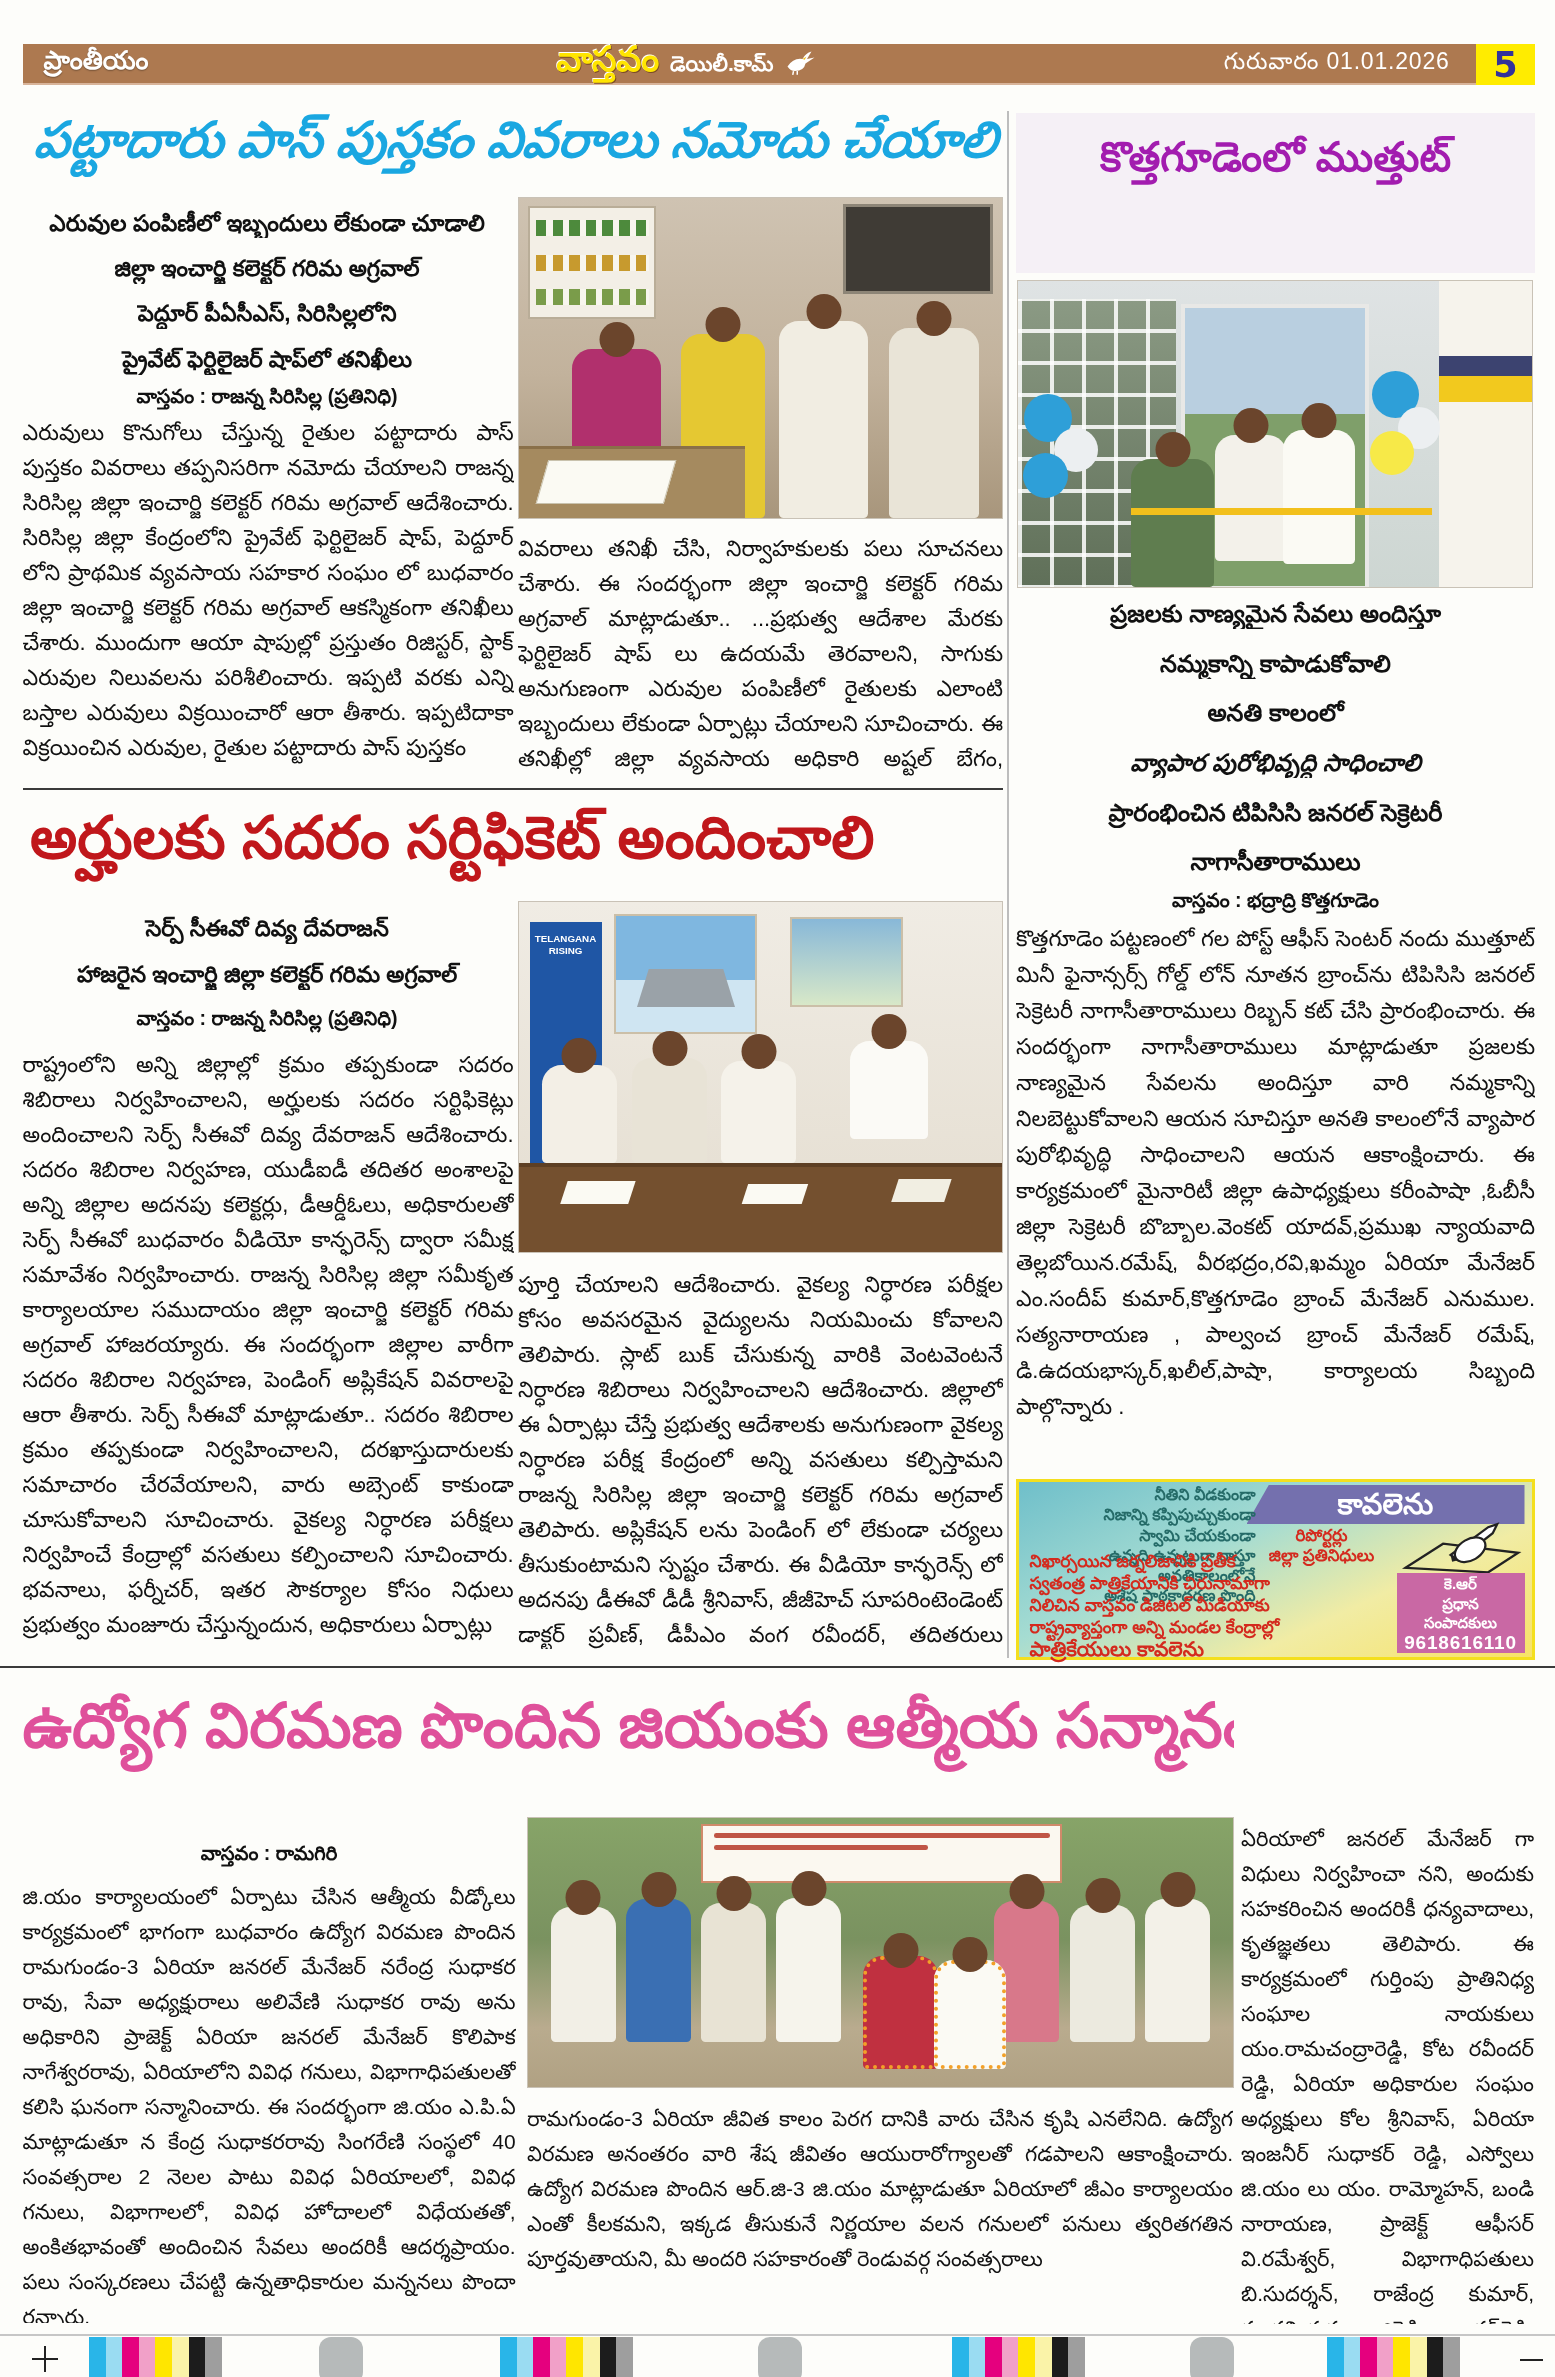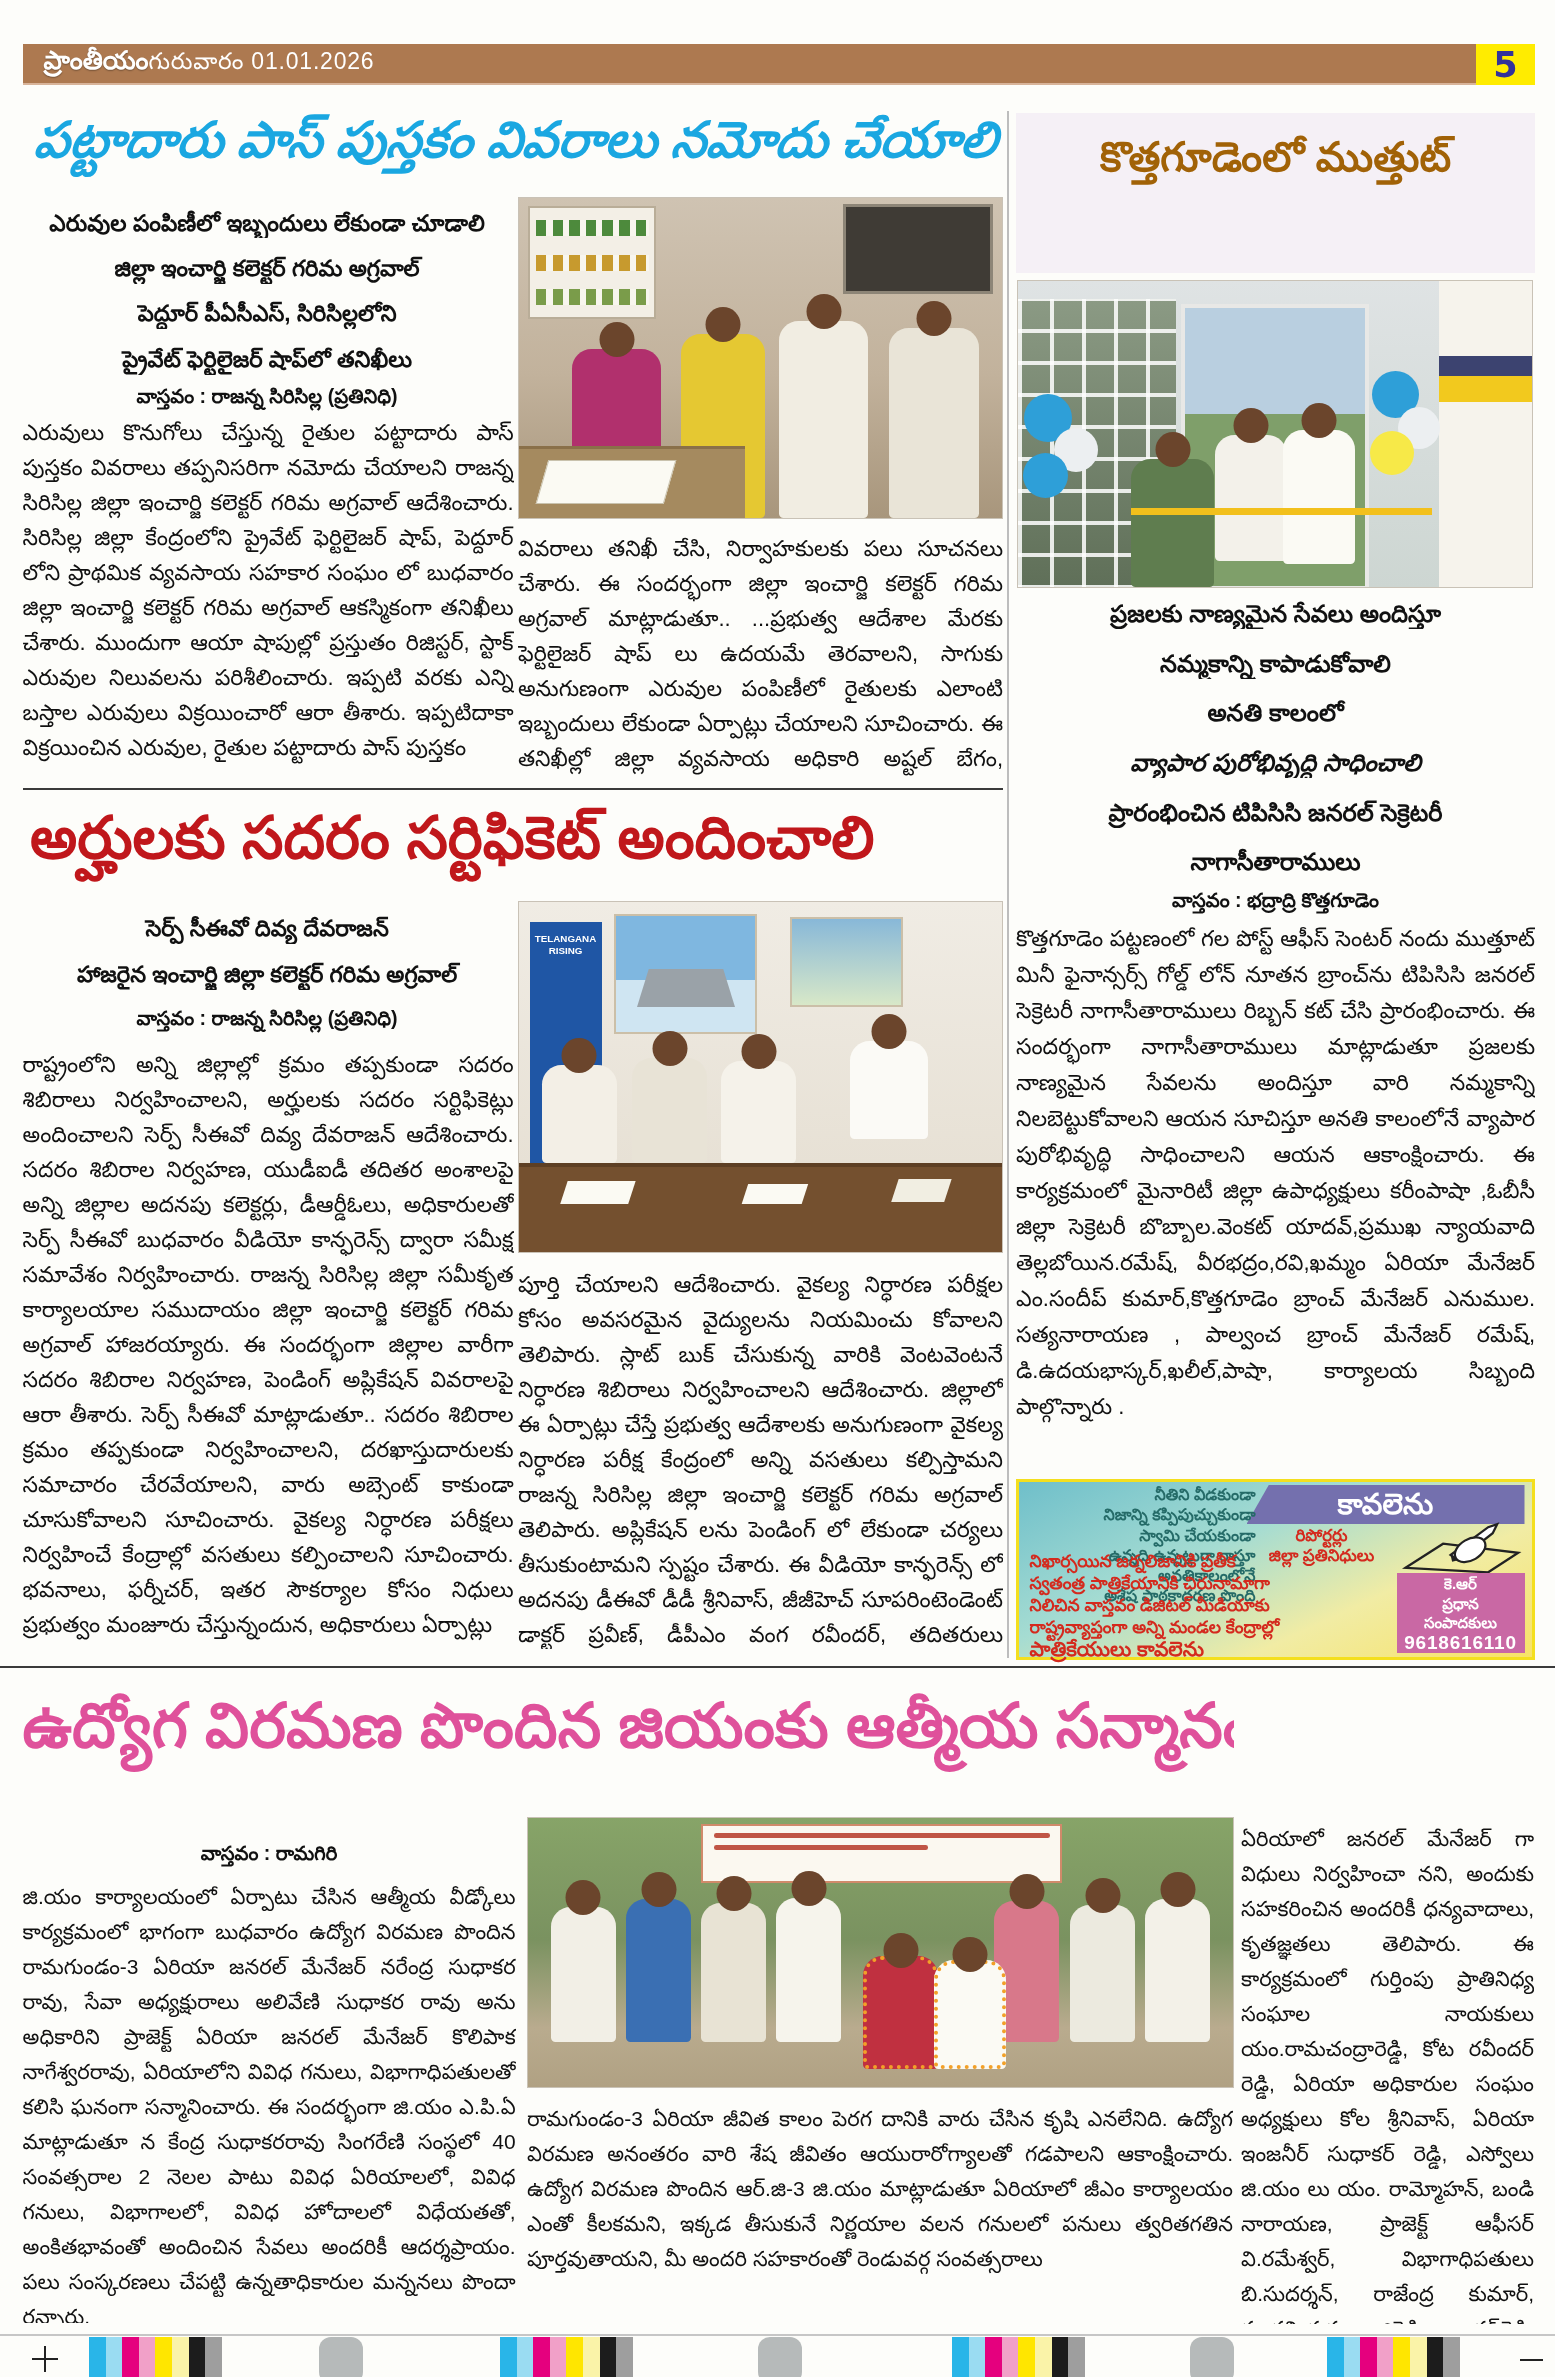--- a/index.html
+++ b/index.html
@@ -20,21 +20,21 @@
   .brand-suffix { color:#fff; font-size:21px; font-weight:bold; margin-left:7.5px; }
   .mast-date { color:#fff; font-size:23px; padding-right:27px; letter-spacing:0.8px; }
   .page-no { display:flex; align-items:center; justify-content:center;
              background:#ffec00; color:#32329b; font-size:35px; font-weight:bold;
              font-family:"DejaVu Sans", sans-serif; }
 
   
   .hl { font-weight:bold; white-space:nowrap; overflow:hidden; }
   .hl-cyan { color:#1aa7e1; font-size:50px; font-style:italic; transform:skewX(-5deg); }
   .hl-red  { color:#c0171b; font-size:59px; }
-  .hl-navy { color:#a16207; font-size:41px; text-align:center; line-height:65px;
+  .hl-navy { color:#a21caf; font-size:41px; text-align:center; line-height:65px;
              background:#f5f0f6; white-space:normal; }
   .hl-pink { color:#df519b; font-size:62px; text-align:center; }
   .subhead { font-size:22.6px; font-weight:bold; text-align:center; line-height:30px; white-space:nowrap; overflow:hidden; }
   .byline  { font-size:19.6px; font-weight:bold; text-align:center; white-space:nowrap; overflow:hidden; }
   .bodytext{ font-size:22px; line-height:35px; text-align:justify; overflow:hidden; }
   .rule-h { background:#3a3a3a; height:1.5px; }
   .rule-v { background:#bdbdbd; width:1.5px; }
 
   
   .pic { position:absolute; overflow:hidden; border:0.8px solid #c9c2b6; }
@@ -77,20 +77,29 @@
   .reg-minus { width:22.6px; height:2.3px; background:#222; }
   .banner-lines div { height:5.3px; background:#c05545; margin:6.8px 10.5px; border-radius:2.3px; }
 </style>
 </head>
 <body>
 
 <div class="page">
 
   <div class="abs masthead" style="left:22.6px; top:44px; width:1454px; height:41px;">
     <span class="mast-label">ప్రాంతీయం</span>
+    <span class="mast-brand">
+      <span class="brand-main">వాస్తవం</span>
+      <span class="brand-suffix">డెయిలీ.కామ్</span>
+      <svg width="33" height="25.6" viewBox="0 0 44 34" style="vertical-align:-4.5px; margin-left:6px;">
+        <path d="M6 22 Q14 10 26 12 Q30 4 38 2 L32 12 L42 10 L30 18 Q28 28 16 28 Q10 28 6 22 Z" fill="#ffffff"></path>
+        <path d="M26 12 L31 9 L29 13 Z" fill="#f2c01c"></path>
+        <path d="M14 28 L13 33 M19 28 L19 33" stroke="#ffffff" stroke-width="2"></path>
+      </svg>
+    </span>
     <span class="mast-date">గురువారం 01.01.2026</span>
   </div>
   <div class="abs page-no" style="left:1476px; top:44px; width:59px; height:41px;">
     <span>5</span>
   </div>
 
   <div class="abs hl hl-cyan" style="left:34px; top:111px; width:971px;">పట్టాదారు పాస్ పుస్తకం వివరాలు నమోదు చేయాలి</div>
 
   <div class="abs subhead" style="left:22.6px; top:208px; width:489px; font-size:23px;">ఎరువుల పంపిణీలో ఇబ్బందులు లేకుండా చూడాలి</div>
   <div class="abs subhead" style="left:22.6px; top:254px; width:489px;">జిల్లా ఇంచార్జి కలెక్టర్ గరిమ అగ్రవాల్</div>

